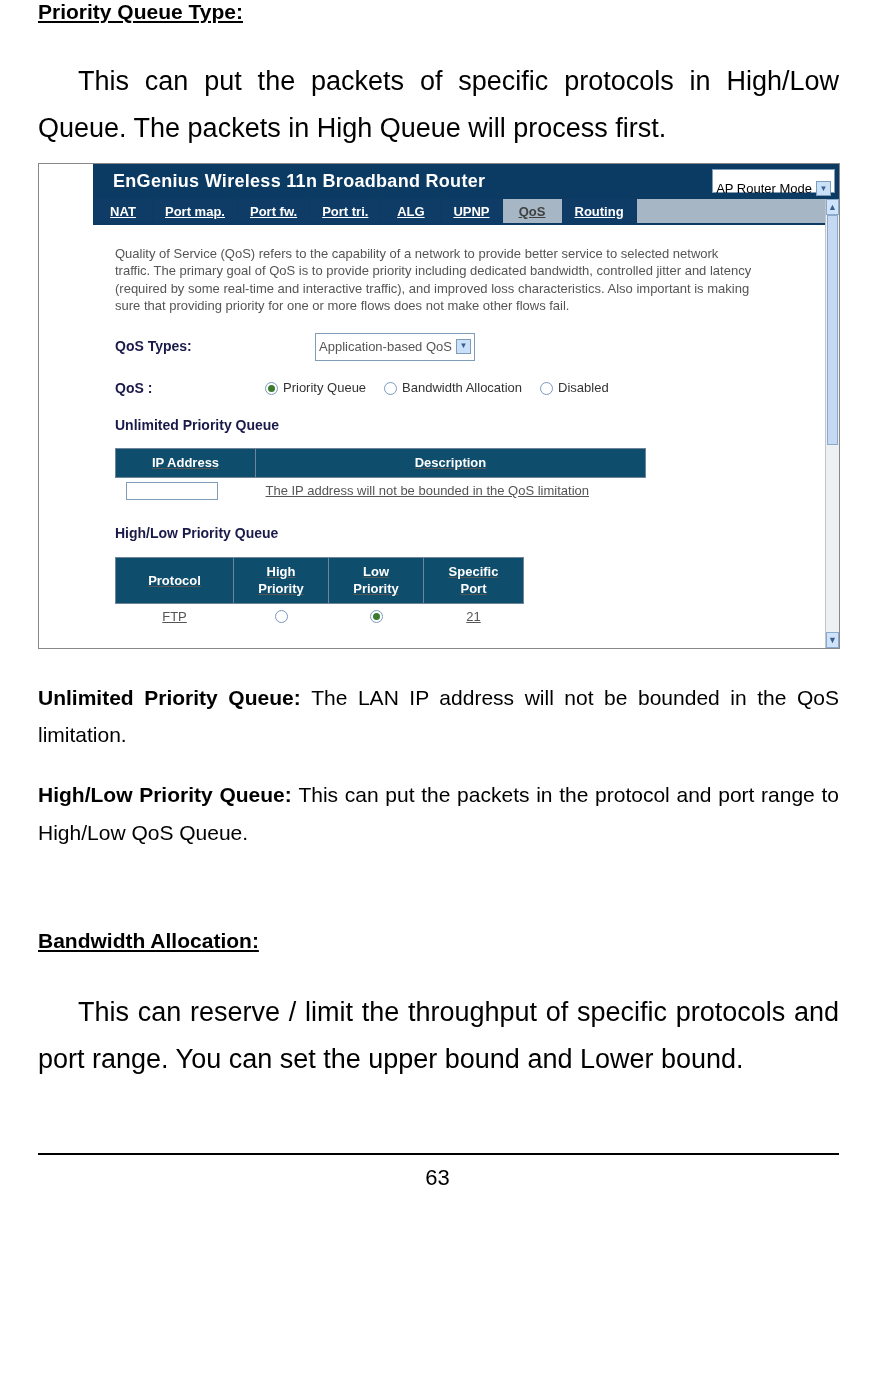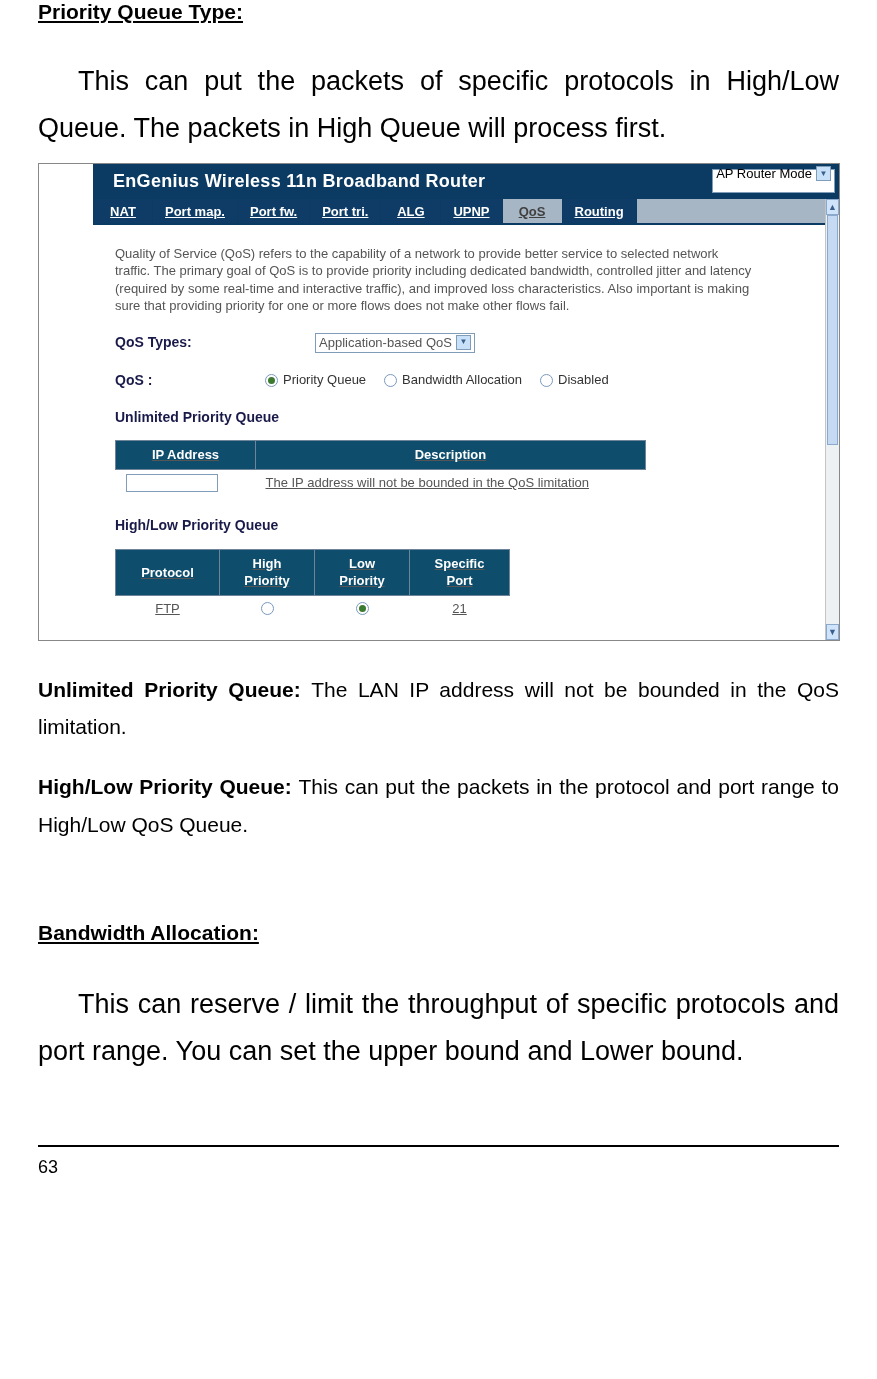--- a/index.html
+++ b/index.html
@@ -49,21 +49,21 @@
       font-weight: bold;
       padding-left: 20px;
       letter-spacing: 0.3px;
     }
     .mode-select {
       background: #fff;
       border: 1px solid #7f9db9;
       font-size: 13px;
       padding: 11px 3px;
       display: flex;
-      align-items: flex-end;
+      align-items: flex-start;
       gap: 4px;
       margin-right: 4px;
       height: 20px;
     }
     .mode-select .arrow {
       width: 15px;
       height: 15px;
       background: #c8e0f8;
       border: 1px solid #7f9db9;
       display: flex;
@@ -118,21 +118,21 @@
     .form-row { display: flex; align-items: center; margin-bottom: 18px; }
     .form-label { font-weight: bold; color: #1a1a4a; font-size: 14px; width: 140px; }
     .dropdown {
       background: #fff;
       border: 1px solid #7f9db9;
       font-size: 13px;
       padding: 1px 3px;
       display: inline-flex;
       align-items: center;
       gap: 4px;
-      height: 20px;
+      height: 28px;
     }
     .dropdown .arrow {
       width: 15px; height: 15px;
       background: #c8e0f8;
       border: 1px solid #7f9db9;
       display: flex; align-items: center; justify-content: center;
       font-size: 8px; color: #3b5f8c;
     }
 
     .radio-group { display: flex; gap: 18px; align-items: center; }
@@ -185,21 +185,21 @@
     .scroll-track { flex:1; position:relative; background:#eef1f4; }
     .scroll-thumb { position:absolute; left:1px; right:1px; top:0; height:230px; background:#c6d9f2; border:1px solid #8aa9cc; }
 
     .def-para { font-size: 21px; line-height: 1.8; margin-bottom: 22px; text-align: justify; }
     .def-para b { font-weight: bold; }
 
     .gap-big { height: 55px; }
     .section-title-2 { font-size: 21px; font-weight: bold; text-decoration: underline; margin-bottom: 36px; }
 
     .footer-area { margin-top: 70px; border-top: 2px solid #000; padding-top: 10px; }
-    .page-num { text-align: left; font-size: 18px; padding-right: 2px; }
+    .page-num { text-align: center; font-size: 22px; padding-right: 2px; }
   </style>
 </head>
 <body>
 
 <div class="page">
 
   <div class="section-title">Priority Queue Type:</div>
 
   <p class="body-para">This can put the packets of specific protocols in High/Low Queue. The packets in High Queue will process first.</p>
 
@@ -274,21 +274,21 @@
               <td style="text-align:left;">The IP address will not be bounded in the QoS limitation</td>
             </tr>
           </tbody>
             </table>
 
           <div style="height:14px;"></div>
           <div class="sub-heading">High/Low Priority Queue</div>
           <table class="ui-table">
             <tbody>
                 <tr>
-              <th style="width:104px;">Protocol</th>
+              <th style="width:118px;">Protocol</th>
               <th style="width:95px;">High Priority</th>
               <th style="width:95px;">Low Priority</th>
               <th style="width:100px;">Specific Port</th>
             </tr>
             <tr>
               <td>FTP</td>
               <td>
                     <span class="radio-dot" style="margin:0 auto;"></span>
                   </td>
               <td>

